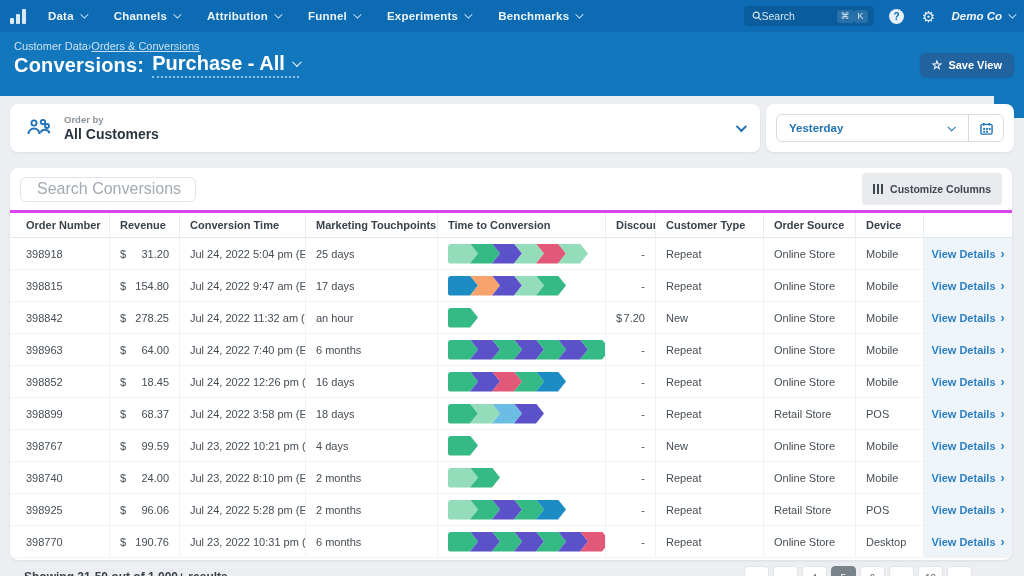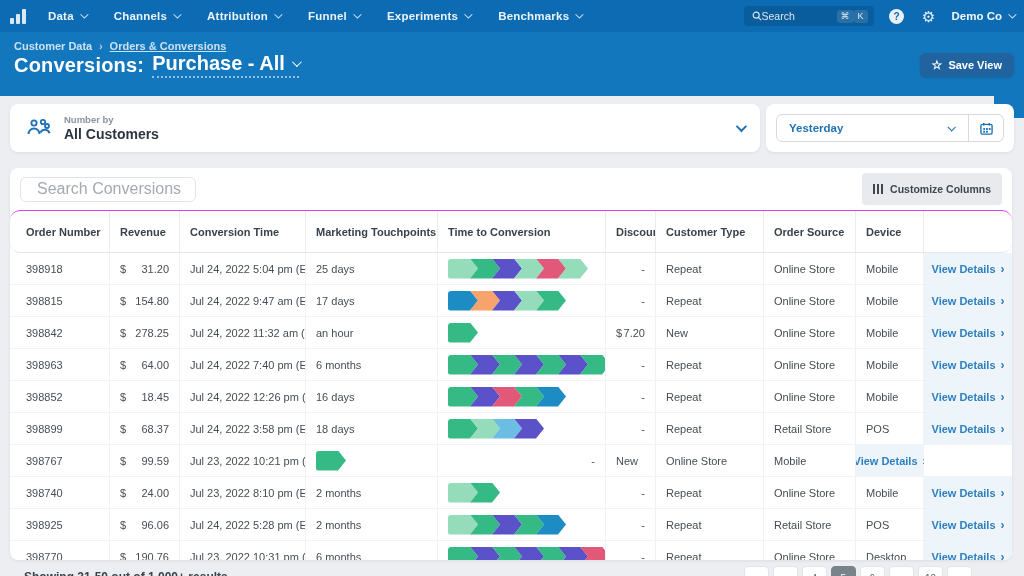--- a/index.html
+++ b/index.html
@@ -23,26 +23,26 @@
     height:20px; padding:0 6px 0 8px; width:130px; cursor:text; }
   .nav-search .txt { font-size:10.5px; color:rgba(255,255,255,.85); flex:1; }
   .kbd { background:rgba(255,255,255,.12); border-radius:3px; font-size:9px; color:rgba(255,255,255,.85);
     padding:1px 4px; line-height:11px; }
   .icon-btn { width:18px; height:18px; display:flex; align-items:center; justify-content:center;
     cursor:pointer; }
   .help-circle { width:15px; height:15px; border-radius:50%; background:rgba(255,255,255,.9);
     color:#0c6bb3; font-size:10px; font-weight:700; display:flex; align-items:center; justify-content:center; }
   .gear { font-size:15px; color:rgba(255,255,255,.9); line-height:1; }
   .account { display:flex; align-items:center; gap:6px; font-size:11.5px; font-weight:700;
-    color:rgba(255,255,255,.95); cursor:pointer; }
+    color:rgba(255,255,255,.95); cursor:pointer;font-style:italic; }
 
   
   .header-band { position:absolute; top:32px; left:0; right:0; height:64px; background:#1377bd;
     color:#fff; padding:8px 14px 0 14px; }
-  .breadcrumb { display:flex; align-items:center; gap:7px; font-size:11px; color:rgba(255,255,255,.78);font-weight:bold; }
+  .breadcrumb { display:flex; align-items:center; font-size:11px; color:rgba(255,255,255,.78); }
   .breadcrumb .link { cursor:pointer; }
   .breadcrumb .link.underlined { text-decoration:underline; }
   .bc-sep { font-size:10px; color:rgba(255,255,255,.7); }
   .title-row { display:flex; align-items:center; gap:8px; }
   .page-title { font-size:20px; font-weight:700; letter-spacing:.2px; }
   .title-dd { font-size:20px; font-weight:700; border-bottom:2px dotted rgba(255,255,255,.55);
     padding-bottom:1px; cursor:pointer; display:flex; align-items:center; gap:7px; }
   .title-dd .chev { width:7px; height:7px; border-color:#fff; }
   .save-view { position:absolute; right:10px; top:21px; background:#21639e; border-radius:6px;
     height:24px; display:flex; align-items:center; gap:6px; padding:0 12px; font-size:11px;
@@ -82,21 +82,21 @@
     font-family:"Liberation Sans", sans-serif; background:transparent; }
   .tbl-search input::placeholder { color:#a3aab1; }
   .customize-btn { margin-left:auto; background:#e8eaed; border-radius:4px; height:32px;
     display:flex; align-items:center; gap:7px; padding:0 11px; font-size:10.5px; font-weight:700;
     color:#3f474f; cursor:pointer; }
   .cols-icon { display:flex; gap:1.5px; }
   .cols-icon i { width:2.5px; height:10px; background:#3f474f; display:block; }
 
   .grid-row { display:grid; grid-template-columns:94px 70px 126px 132px 168px 50px 108px 92px 68px 1fr;
     align-items:center; padding-left:6px; }
-  .thead { height:43px; border-top:1px solid #d946ef; border-bottom:1px solid #e3e7ea;border-radius:10px; }
+  .thead { height:28px; border-top:3px solid #d946ef; border-bottom:1px solid #e3e7ea; }
   .th { font-size:11px; font-weight:700; color:#39424b; padding:0 10px; height:100%;
     display:flex; align-items:center; border-right:1px solid #e9edf0; white-space:nowrap; overflow:hidden; }
   .th:last-child { border-right:none; }
   .trow { height:32px; border-bottom:1px solid #f0f3f5; }
   .td { font-size:11px; color:#454d55; padding:0 10px; height:100%; display:flex; align-items:center;
     border-right:1px solid #f0f3f5; white-space:nowrap; overflow:hidden; }
   .td:last-child { border-right:none; }
   .td.money { justify-content:space-between; }
   .td.money .amt { text-align:right; }
   .td.dash { justify-content:flex-end; }
@@ -208,21 +208,21 @@
     <span class="filter-icon">
       <svg width="26" height="22" viewBox="0 0 26 22">
         <circle cx="8" cy="6" r="2.6" fill="none" stroke="#1f72b5" stroke-width="1.8"></circle>
         <circle cx="17" cy="5" r="2.2" fill="none" stroke="#1f72b5" stroke-width="1.8"></circle>
         <path d="M2.5 17 a5.5 5.5 0 0 1 11 0" fill="none" stroke="#1f72b5" stroke-width="2"></path>
         <path d="M14.5 15.5 a4.8 4.8 0 0 1 9 0.8" fill="none" stroke="#1f72b5" stroke-width="2"></path>
         <circle cx="21" cy="9" r="2" fill="none" stroke="#1f72b5" stroke-width="1.8"></circle>
       </svg>
     </span>
     <div class="filter-labels">
-      <div class="small">Number by</div>
+      <div class="small">Order by</div>
       <div class="big">All Customers</div>
     </div>
     <span class="filter-chev"></span>
   </div>
 
   <div class="date-card">
     <div class="date-select">
       <span class="date-value">Yesterday</span>
       <span class="date-chev"></span>
       <span class="date-div"></span>
@@ -439,20 +439,21 @@
             <span class="arr">›</span>
           </div>
         </div>
         <div class="grid-row trow">
           <div class="td">398767</div>
           <div class="td money">
             <span class="cur">$</span>
             <span class="amt">99.59</span>
           </div>
           <div class="td">Jul 23, 2022 10:21 pm (EDT)</div>
+          <div class="td">4 days</div>
           <div class="td">
             <div class="tp-strip">
               <span class="tp" style="background: rgb(53, 186, 133);"></span>
             </div>
           </div>
           <div class="td dash">
             <span>-</span>
           </div>
           <div class="td">New</div>
           <div class="td">Online Store</div>

